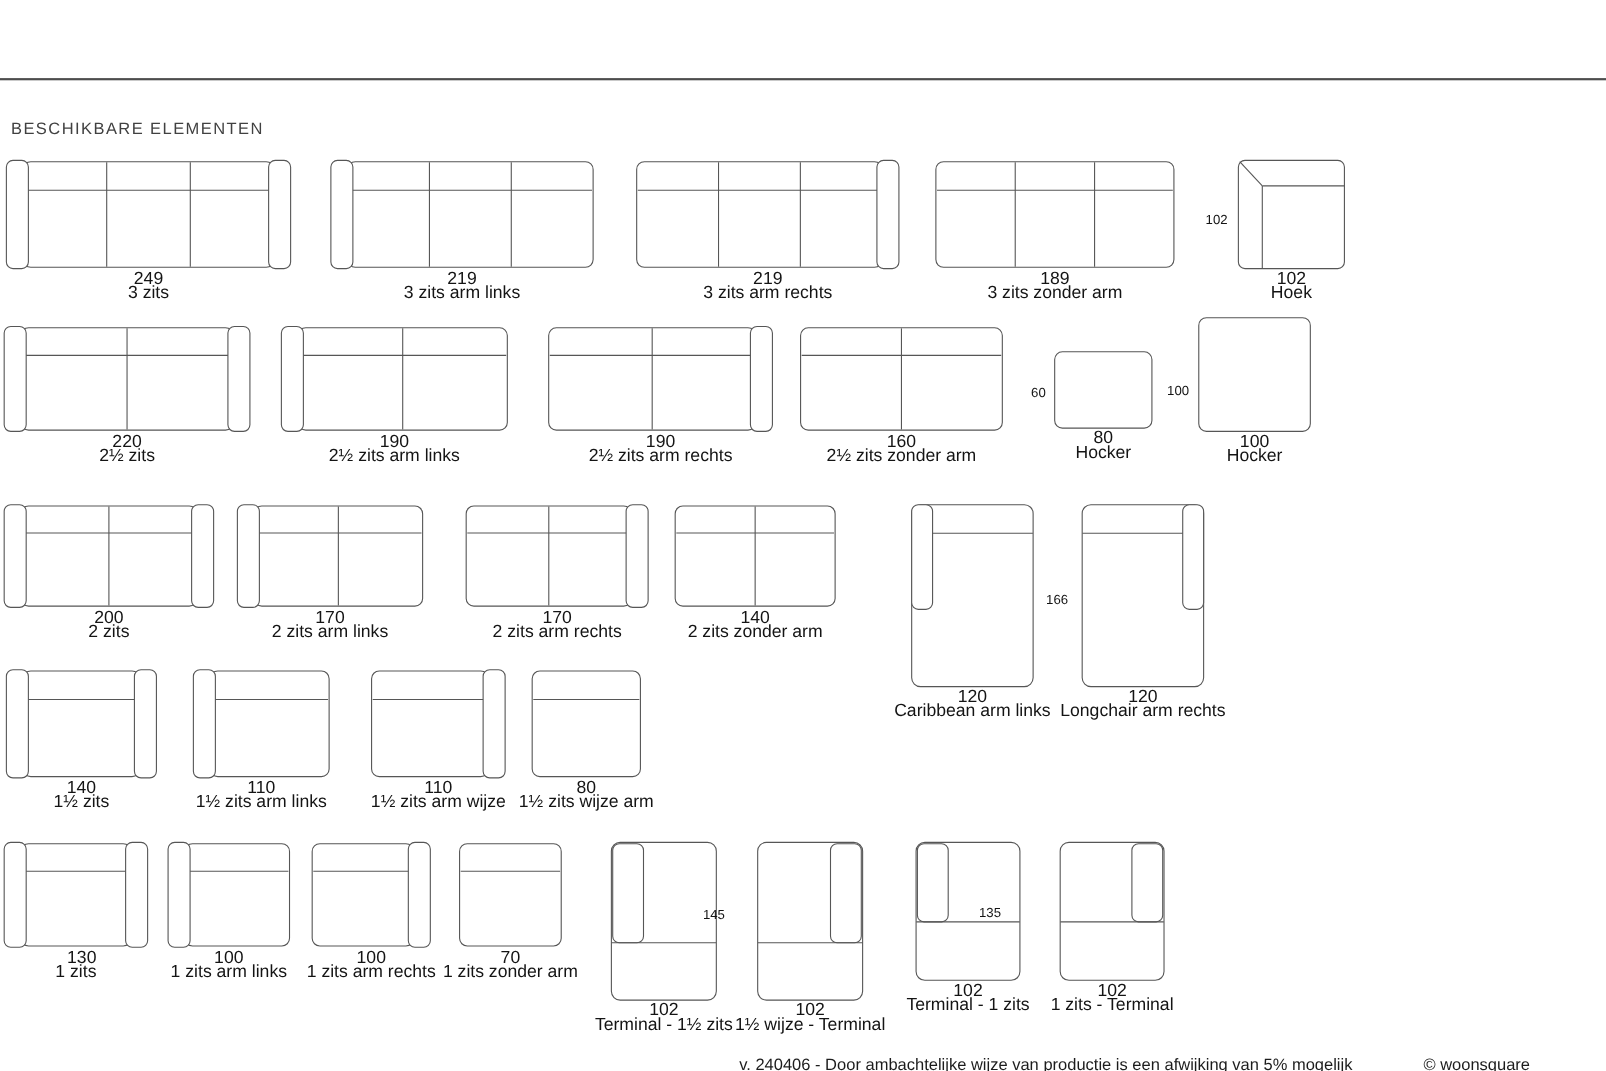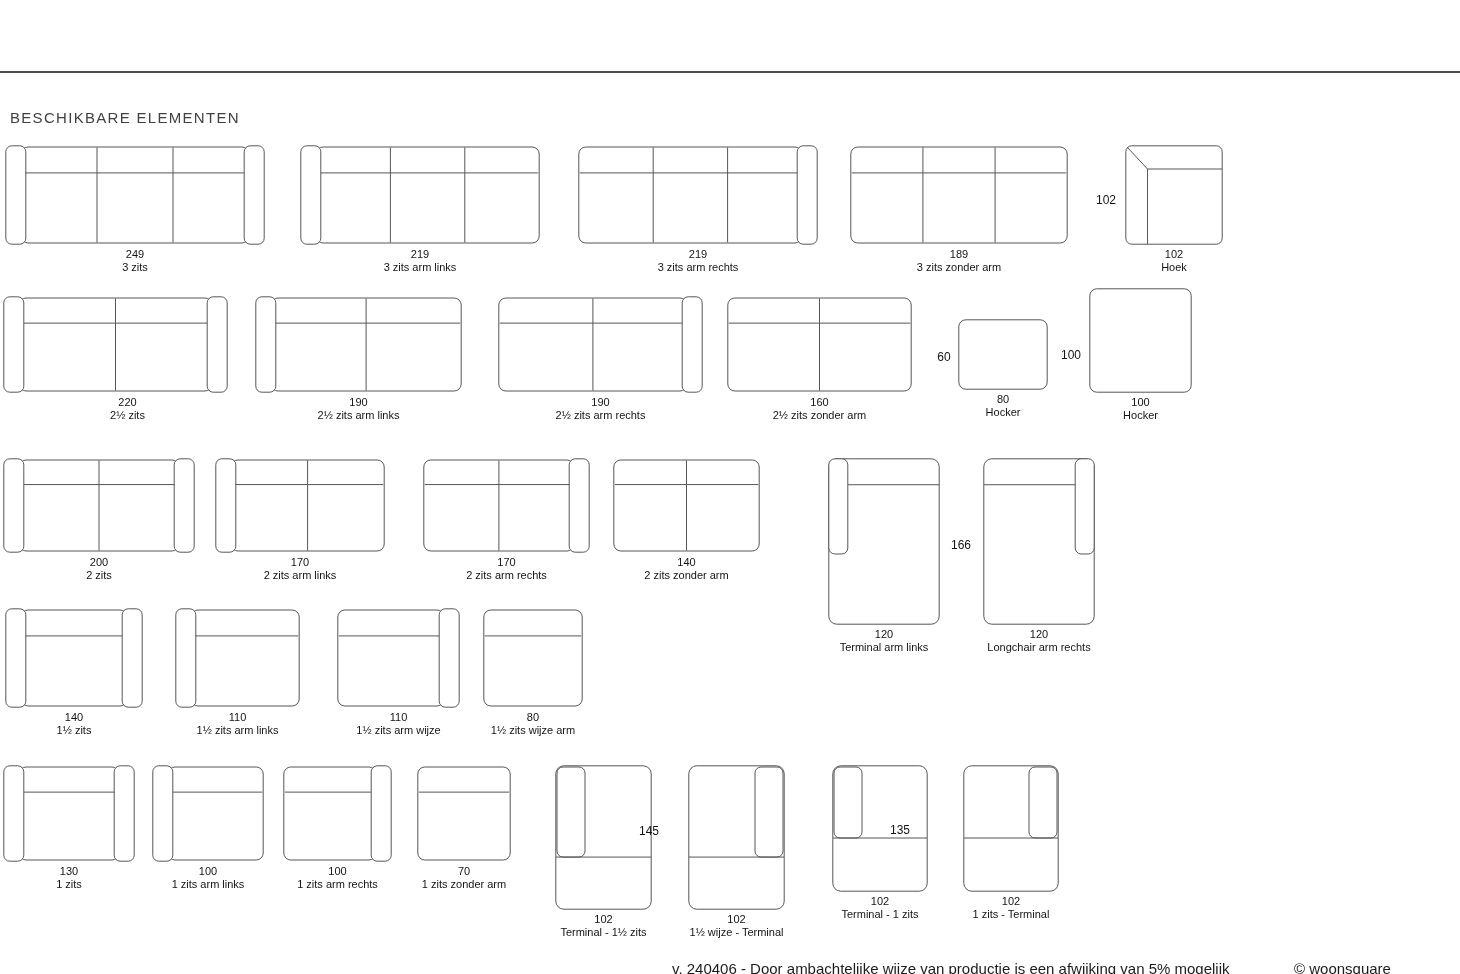--- a/index.html
+++ b/index.html
@@ -20,21 +20,21 @@
 
   .rule{position:absolute;left:0;top:71px;width:1460px;height:2px;background:#4d4d4d;}
 
   .section-heading{position:absolute;left:10px;top:109px;font-size:15px;
                    letter-spacing:1.3px;color:#414141;}
 
   #canvas{position:absolute;inset:0;}
   .diagram{position:absolute;}
   .diagram svg{display:block;overflow:visible;}
   .el-label{position:absolute;transform:translateX(-50%);text-align:center;
-            font-size:11px;line-height:12.5px;color:#141414;white-space:nowrap;}
+            font-size:16px;line-height:12.5px;color:#141414;white-space:nowrap;}
   .dim-label{position:absolute;transform:translate(-50%,-50%);font-size:12px;color:#141414;}
 
   .footer-disclaimer{position:absolute;left:672px;top:960px;font-size:15px;color:#1c1c1c;white-space:nowrap;}
   .footer-copyright{position:absolute;left:1294px;top:960px;font-size:15px;color:#1c1c1c;white-space:nowrap;}
 </style>
 </head>
 <body>
 
 <div class="page">
 
@@ -110,21 +110,21 @@
       </div>
       <div class="diagram" style="left: 3px; top: 296px;">
         <svg width="225" height="97">
           <rect x="16" y="2" width="193" height="93" rx="7" fill="#fff" stroke="#565656" stroke-width="1"></rect>
           <line x1="17" y1="27.110000000000003" x2="208" y2="27.110000000000003" stroke="#565656" stroke-width="1"></line>
           <line x1="112.5" y1="2.5" x2="112.5" y2="94.5" stroke="#565656" stroke-width="1"></line>
           <rect x="0.8" y="0.8" width="20" height="95.4" rx="6" fill="#fff" stroke="#565656" stroke-width="1"></rect>
           <rect x="204.2" y="0.8" width="20" height="95.4" rx="6" fill="#fff" stroke="#565656" stroke-width="1"></rect>
         </svg>
       </div>
-      <div class="el-label" style="left: 115.5px; top: 396px; margin-left: 12px;">
+      <div class="el-label" style="left: 115.5px; top: 396px;">
         <div>220</div>
         <div>2½ zits</div>
       </div>
       <div class="diagram" style="left: 255px; top: 296px;">
         <svg width="207" height="97">
           <rect x="16" y="2" width="190.2" height="93" rx="7" fill="#fff" stroke="#565656" stroke-width="1"></rect>
           <line x1="17" y1="27.110000000000003" x2="205.2" y2="27.110000000000003" stroke="#565656" stroke-width="1"></line>
           <line x1="111.1" y1="2.5" x2="111.1" y2="94.5" stroke="#565656" stroke-width="1"></line>
           <rect x="0.8" y="0.8" width="20" height="95.4" rx="6" fill="#fff" stroke="#565656" stroke-width="1"></rect>
         </svg>
@@ -224,21 +224,21 @@
       </div>
       <div class="diagram" style="left: 828px; top: 458px;">
         <svg width="112" height="167">
           <rect x="0.8" y="0.8" width="110.4" height="165.4" rx="8" fill="#fff" stroke="#565656" stroke-width="1"></rect>
           <rect x="0.8" y="0.8" width="19" height="95.19" rx="6" fill="#fff" stroke="#565656" stroke-width="1"></rect>
           <line x1="19.8" y1="26.72" x2="111" y2="26.72" stroke="#565656" stroke-width="1"></line>
         </svg>
       </div>
       <div class="el-label" style="left: 884px; top: 628px;">
         <div>120</div>
-        <div>Terminal arm links</div>
+        <div>Caribbean arm links</div>
       </div>
       <div class="diagram" style="left: 983px; top: 458px;">
         <svg width="112" height="167">
           <rect x="0.8" y="0.8" width="110.4" height="165.4" rx="8" fill="#fff" stroke="#565656" stroke-width="1"></rect>
           <rect x="92.2" y="0.8" width="19" height="95.19" rx="6" fill="#fff" stroke="#565656" stroke-width="1"></rect>
           <line x1="1" y1="26.72" x2="92.2" y2="26.72" stroke="#565656" stroke-width="1"></line>
         </svg>
       </div>
       <div class="el-label" style="left: 1039px; top: 628px;">
         <div>120</div>
@@ -289,21 +289,21 @@
         <div>1½ zits wijze arm</div>
       </div>
       <div class="diagram" style="left: 3px; top: 765px;">
         <svg width="132" height="97">
           <rect x="16" y="2" width="100" height="93" rx="7" fill="#fff" stroke="#565656" stroke-width="1"></rect>
           <line x1="17" y1="27.110000000000003" x2="115" y2="27.110000000000003" stroke="#565656" stroke-width="1"></line>
           <rect x="0.8" y="0.8" width="20" height="95.4" rx="6" fill="#fff" stroke="#565656" stroke-width="1"></rect>
           <rect x="111.2" y="0.8" width="20" height="95.4" rx="6" fill="#fff" stroke="#565656" stroke-width="1"></rect>
         </svg>
       </div>
-      <div class="el-label" style="left: 69px; top: 865px;">
+      <div class="el-label" style="left: 69px; top: 865px; text-align: right;">
         <div>130</div>
         <div>1 zits</div>
       </div>
       <div class="diagram" style="left: 152px; top: 765px;">
         <svg width="112" height="97">
           <rect x="16" y="2" width="95.2" height="93" rx="7" fill="#fff" stroke="#565656" stroke-width="1"></rect>
           <line x1="17" y1="27.110000000000003" x2="110.2" y2="27.110000000000003" stroke="#565656" stroke-width="1"></line>
           <rect x="0.8" y="0.8" width="20" height="95.4" rx="6" fill="#fff" stroke="#565656" stroke-width="1"></rect>
         </svg>
       </div>

